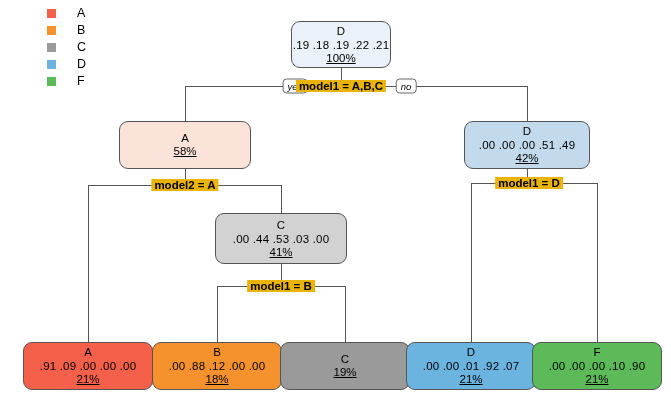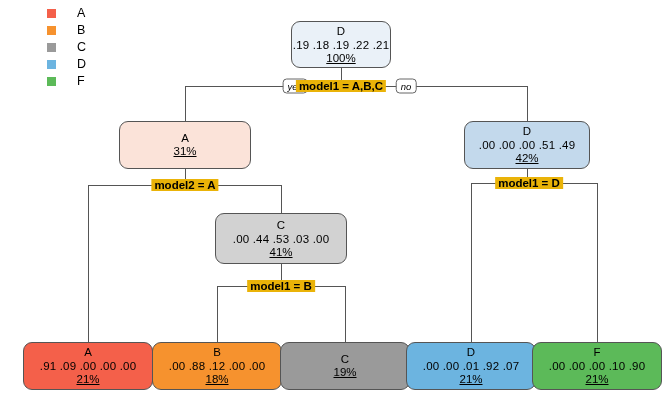--- a/index.html
+++ b/index.html
@@ -163,21 +163,21 @@
   </div>
 
   <div class="node" style="left:291px; top:21px; width:100px; height:47px; background:#eaf1f8;">
     <div class="node-class">D</div>
     <div class="node-probs">.19  .18  .19  .22  .21</div>
     <div class="node-pct">100%</div>
   </div>
 
   <div class="node" style="left:119px; top:121px; width:132px; height:48px; background:#fbe3d9;">
     <div class="node-class">A</div>
-    <div class="node-pct">31%</div>
+    <div class="node-pct">58%</div>
   </div>
 
   <div class="node" style="left:464px; top:121px; width:126px; height:48px; background:#c3d9ec;">
     <div class="node-class">D</div>
     <div class="node-probs">.00  .00  .00  .51  .49</div>
     <div class="node-pct">42%</div>
   </div>
 
   <div class="node" style="left:215px; top:213px; width:132px; height:51px; background:#d2d2d2;">
     <div class="node-class">C</div>

